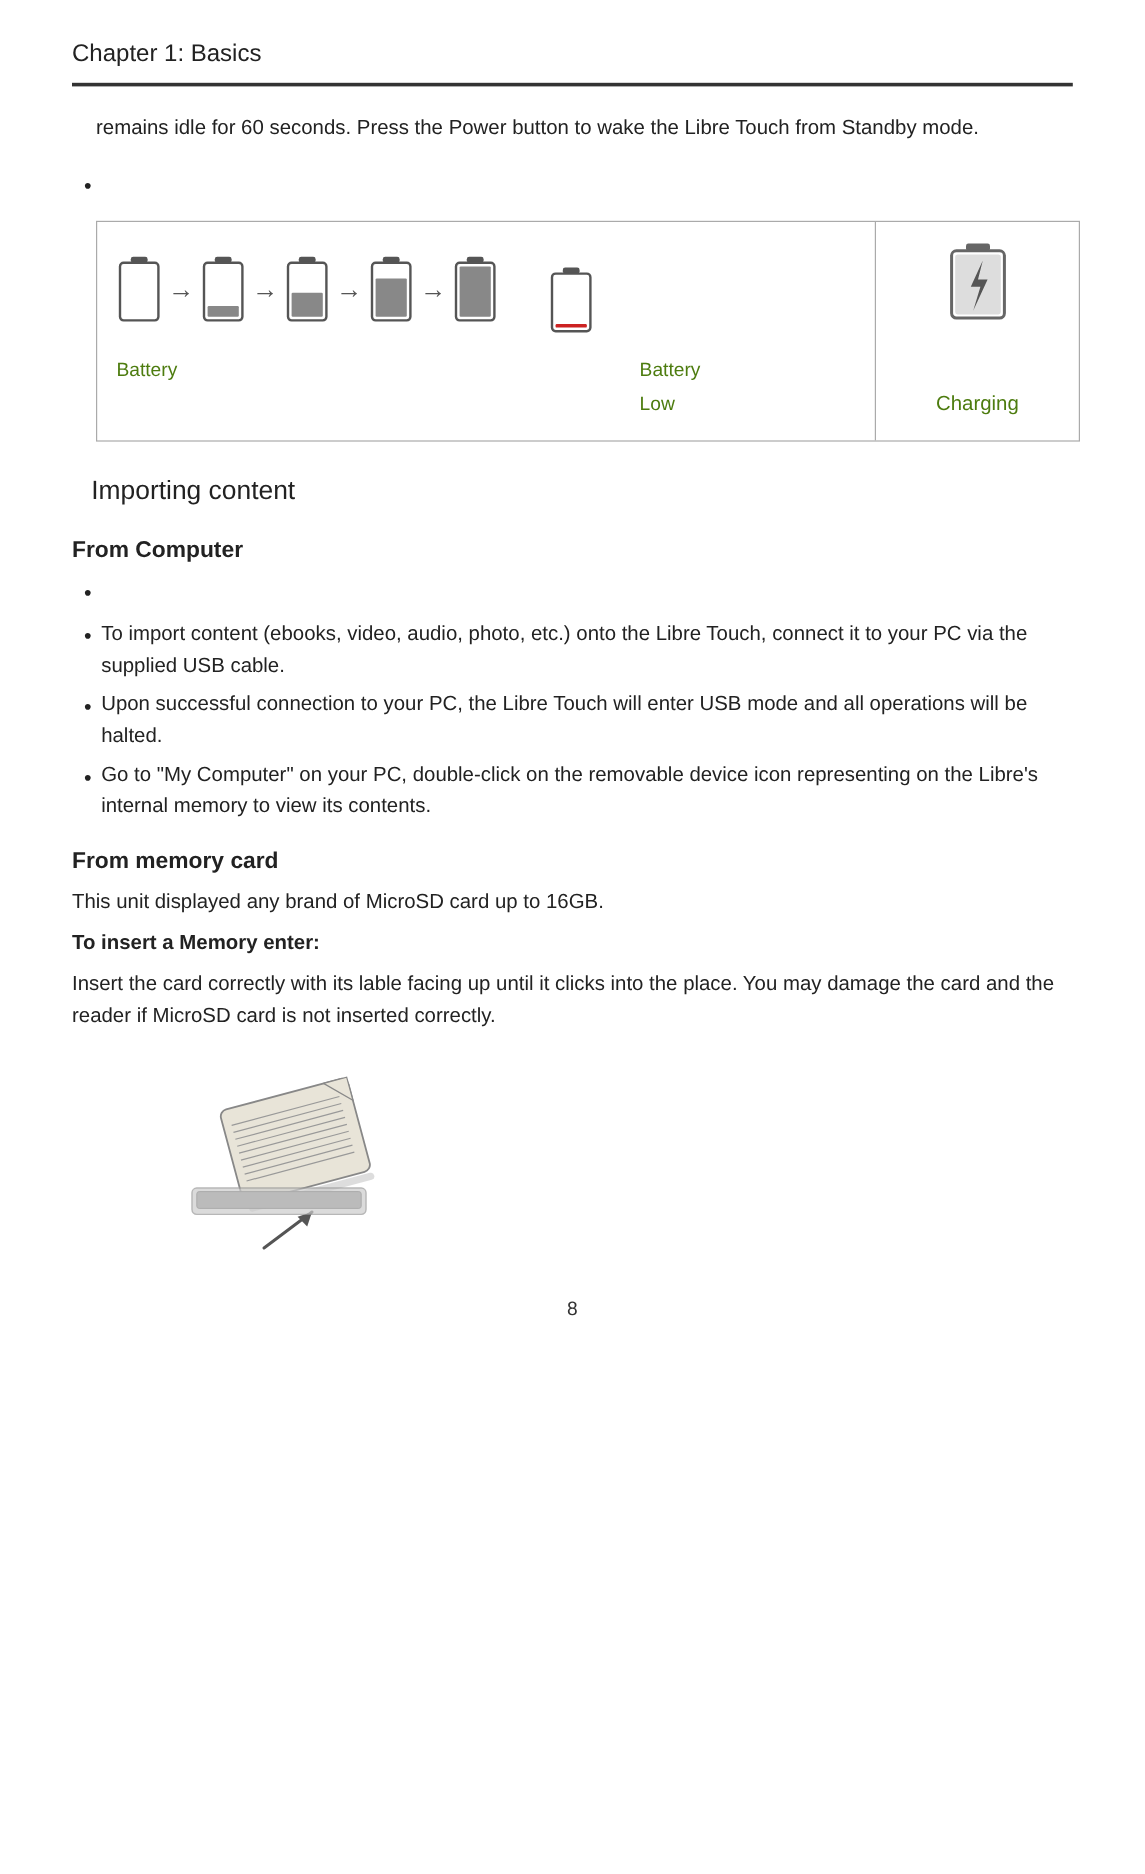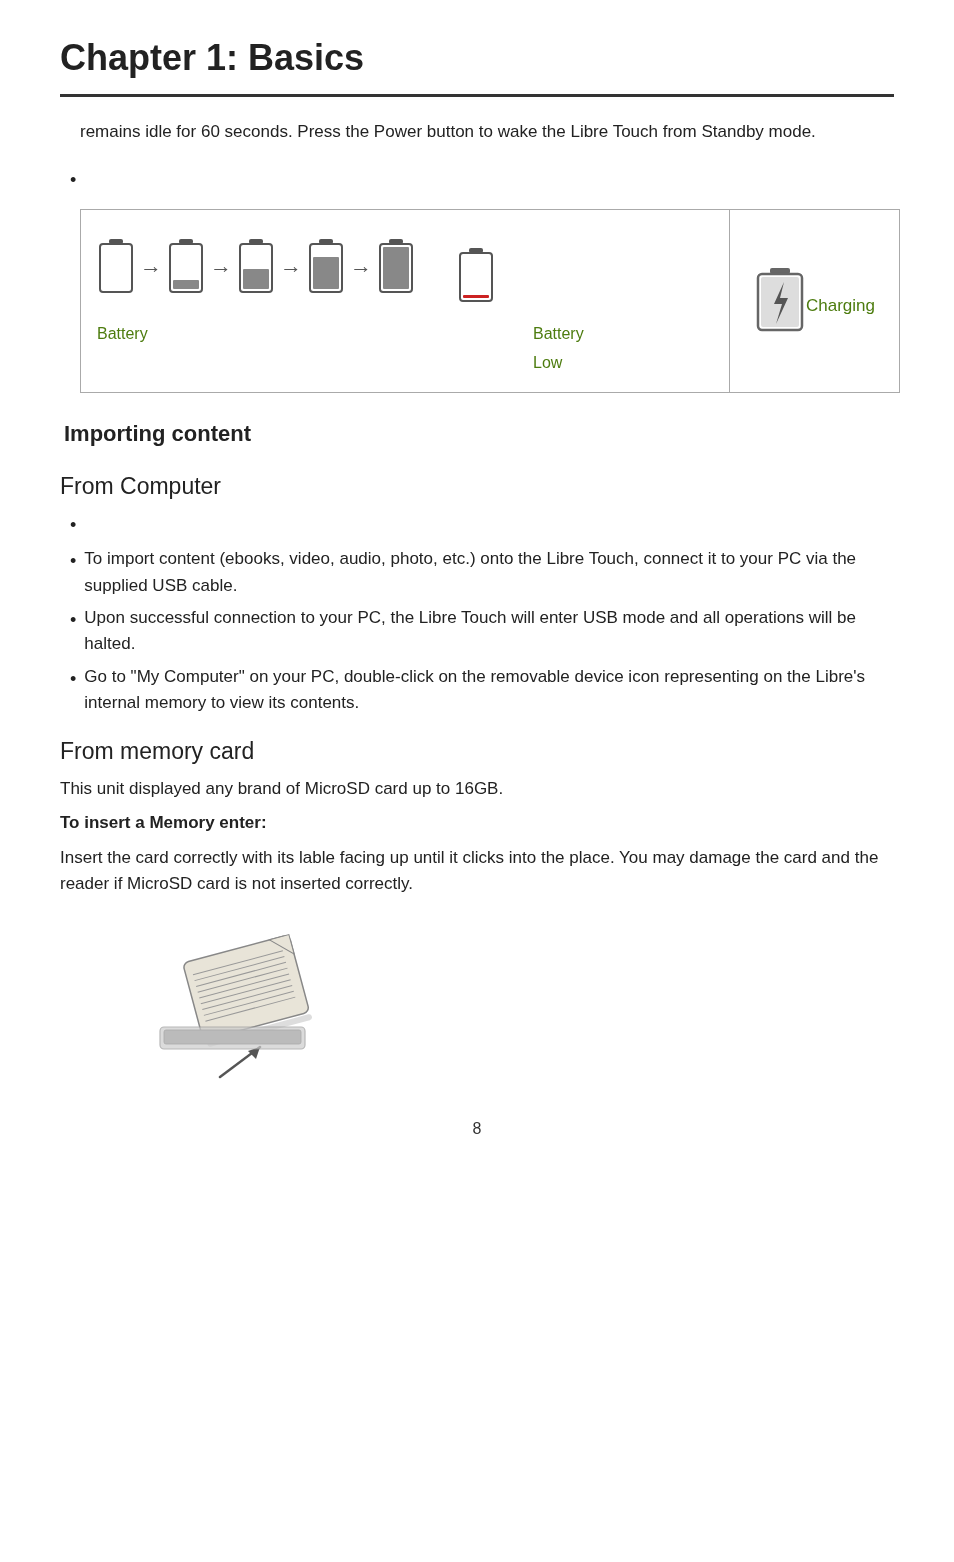--- a/index.html
+++ b/index.html
@@ -7,22 +7,22 @@
       font-family: Arial, sans-serif;
       background: #fff;
       color: #222;
       width: 954px;
       min-height: 1562px;
       padding: 30px 60px 40px 60px;
       font-size: 17px;
       line-height: 1.55;
     }
     .chapter-title {
-      font-size: 36px;
-      font-weight: bold;
+      font-size: 20px;
+      font-weight: normal;
       margin-bottom: 8px;
     }
     .chapter-divider {
       border: none;
       border-top: 3px solid #333;
       margin-bottom: 22px;
     }
     .intro-text {
       margin-left: 20px;
       margin-bottom: 20px;
@@ -56,23 +56,23 @@
     .battery-icons-row {
       display: flex;
       align-items: center;
       gap: 2px;
       margin-bottom: 10px;
     }
     .battery-right {
       border-left: 1.5px solid #aaa;
       width: 170px;
       display: flex;
-      flex-direction: row;
+      flex-direction: column;
       align-items: center;
-      justify-content: center;
+      justify-content: space-between;
       padding: 16px 8px;
     }
     .batt-svg {
       display: block;
     }
     .arrow-symbol {
       font-size: 22px;
       color: #555;
       margin: 0 3px;
       font-weight: bold;
@@ -87,26 +87,26 @@
       display: flex;
       flex-direction: column;
       align-items: center;
       justify-content: flex-start;
       padding-top: 18px;
       padding-left: 10px;
       padding-right: 16px;
     }
     .section-heading {
       font-size: 22px;
+      font-weight: normal;
+      margin: 24px 0 10px 16px;
+    }
+    .sub-heading {
+      font-size: 19px;
       font-weight: bold;
-      margin: 24px 0 10px 4px;
-    }
-    .sub-heading {
-      font-size: 23px;
-      font-weight: normal;
       margin: 18px 0 6px 0;
     }
     .body-text {
       margin-bottom: 8px;
     }
     .memory-card-image {
       margin: 20px auto 10px 80px;
       width: 220px;
       height: 170px;
       position: relative;

